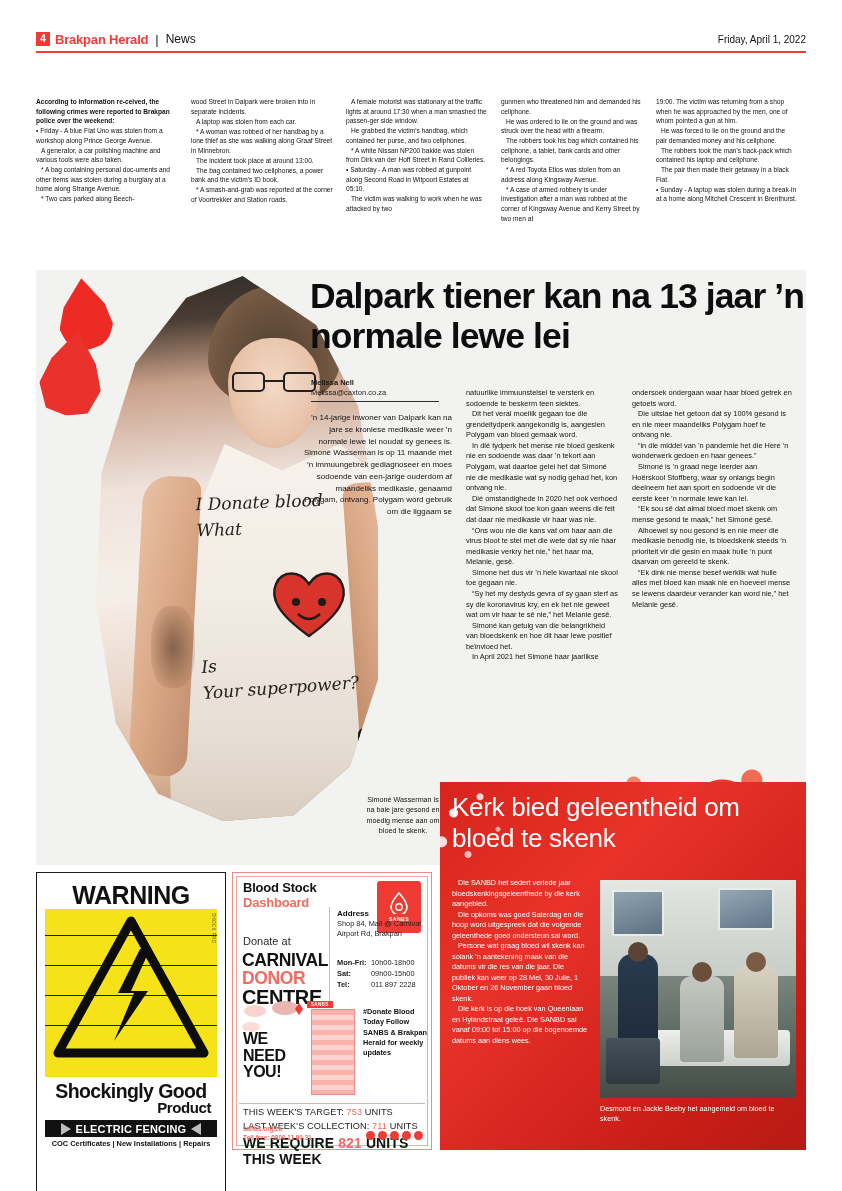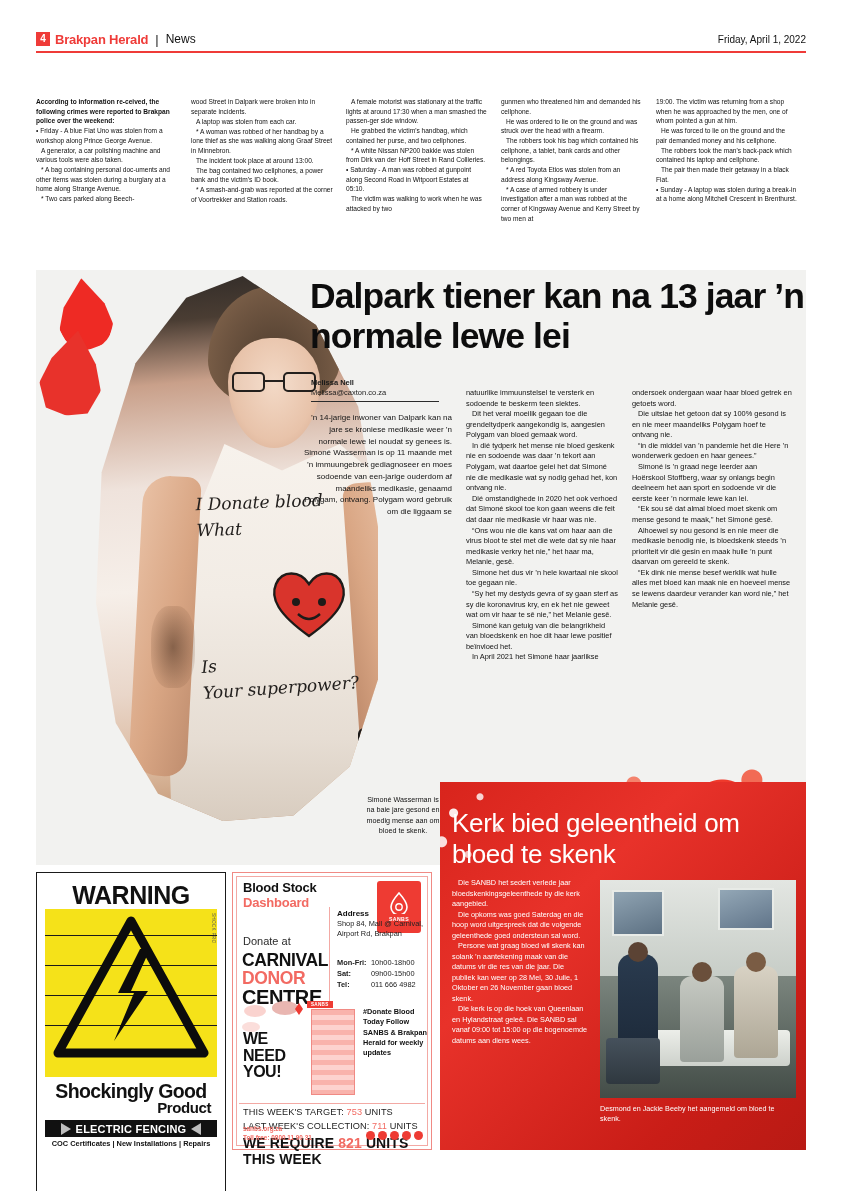--- a/index.html
+++ b/index.html
@@ -196,21 +196,21 @@
   .kerk-spray {
     position: absolute; left: -8px; top: 4px; width: 120px; height: 90px;
     background:
       radial-gradient(circle at 18% 30%, rgba(255,255,255,.9) 0 4px, transparent 5px),
       radial-gradient(circle at 40% 12%, rgba(255,255,255,.8) 0 3px, transparent 4px),
       radial-gradient(circle at 8% 62%, rgba(255,255,255,.85) 0 5px, transparent 6px),
       radial-gradient(circle at 30% 76%, rgba(255,255,255,.7) 0 3px, transparent 4px),
       radial-gradient(circle at 55% 48%, rgba(255,255,255,.6) 0 2px, transparent 3px);
   }
   .kerk-head {
-    position: absolute; left: 12px; top: 26px; width: 348px;
+    position: absolute; left: 12px; top: 10px; width: 348px;
     color: #fff; font-size: 26px; line-height: 1.18; font-weight: 400;
     letter-spacing: -0.3px;
   }
   .kerk-body {
     position: absolute; left: 12px; top: 96px; width: 136px;
     color: #fff; font-size: 7.3px; line-height: 1.44;
   }
   .kerk-body p { margin: 0; text-indent: 6px; }
   .kerk-body p.noind { text-indent: 0; }
 
@@ -537,21 +537,21 @@
       <div class="row">
         <span class="k">Mon-Fri:</span>
         <span>10h00-18h00</span>
       </div>
       <div class="row">
         <span class="k">Sat:</span>
         <span>09h00-15h00</span>
       </div>
       <div class="row">
         <span class="k">Tel:</span>
-        <span>011 666 4982</span>
+        <span>011 897 2228</span>
       </div>
     </div>
     <div class="sb-clouds">
       <svg width="70" height="36" viewBox="0 0 70 36">
         <ellipse cx="14" cy="12" rx="11" ry="6" fill="#fad3cf"></ellipse>
         <ellipse cx="44" cy="9" rx="13" ry="7" fill="#e9b6b1"></ellipse>
         <ellipse cx="10" cy="28" rx="9" ry="5" fill="#fbdedb"></ellipse>
         <path d="M58 4 l4 6 -4 6 -4 -6 z" fill="#ee3b33"></path>
       </svg>
     </div>

